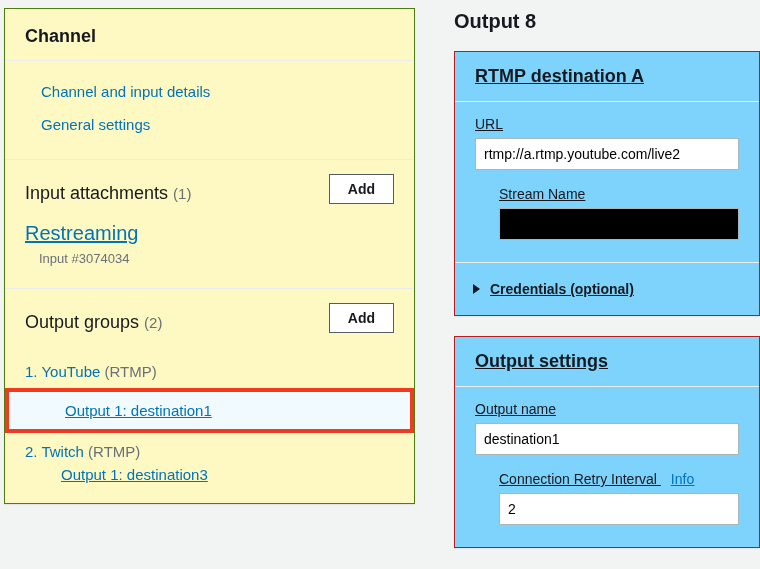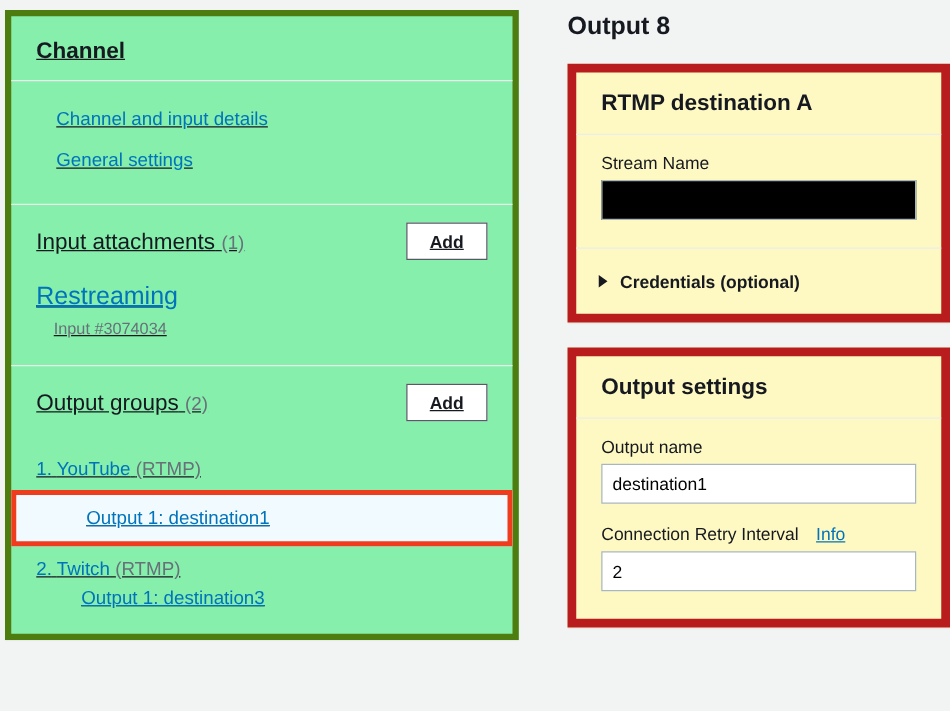--- a/index.html
+++ b/index.html
@@ -15,43 +15,42 @@
   }
 
   a.link { color: #0073bb; text-decoration: none; }
 
   
   .sidebar {
     width: 424px;
     padding: 8px 9px 0 4px;
   }
   .panel {
-    background: #86efac;
-    border: 5px solid #4d7c0f;
+    background: #fef9c3;
+    border: 1px solid #4d7c0f;
     box-shadow: 0 1px 1px rgba(0,0,0,0.05);
     margin-bottom: 10px;
-    text-decoration: underline;
   }
   .panel-first { margin-top: 0; }
 
   .panel-header {
     padding: 17px 20px 13px;
     font-size: 18px;
     font-weight: 700;
     border-bottom: 1px solid #eaeded;
   }
   .panel-body { padding: 14px 36px 18px; }
   .panel-body .link-row { display: block; padding: 8px 0; font-size: 15px; }
 
   .section {
     border-top: 1px solid #eaeded;
   }
   .section-head {
     display: flex;
-    align-items: center;
+    align-items: flex-end;
     justify-content: space-between;
     padding: 14px 20px 8px;
   }
   .section-title {
     font-size: 18px;
     font-weight: 400;
   }
   .count { color: #687078; font-size: 15px; font-weight: 400; }
   .btn {
     background: #fff;
@@ -89,25 +88,26 @@
     flex: 1;
     padding: 10px 0 0 30px;
     min-width: 0;
   }
   .main-title {
     font-size: 20px;
     font-weight: 700;
     padding-bottom: 18px;
   }
   .card {
-    background: #fef9c3;
-    border: 7px solid #b91c1c;
+    background: #7dd3fc;
+    border: 1px solid #b91c1c;
     box-shadow: 0 1px 1px rgba(0,0,0,0.05);
     margin-bottom: 20px;
     min-width: 0;
+    text-decoration: underline;
   }
   .card-header {
     padding: 14px 20px;
     font-size: 18px;
     font-weight: 700;
     border-bottom: 1px solid #eaeded;
   }
   .card-body { padding: 14px 20px 22px; }
 
   .field-label {
@@ -122,21 +122,21 @@
     padding: 6px 8px;
     font-size: 14px;
     line-height: 18px;
   }
   .text-input.black {
     background: #000;
     color: #000;
     height: 32px;
   }
   .field { margin-bottom: 16px; }
-  .field.last { margin-bottom: 0; }
+  .field.last { margin-bottom: 0; margin-left: 24px; }
 
   .expander {
     border-top: 1px solid #eaeded;
     padding: 18px 20px 18px 18px;
     display: flex;
     align-items: center;
     font-weight: 700;
     cursor: pointer;
     gap: 10px;
   }
@@ -210,20 +210,24 @@
     </div>
   </div>
 </div>
 
 <div class="main">
   <div class="main-title">Output 8</div>
 
   <div class="card">
     <div class="card-header">RTMP destination A</div>
     <div class="card-body">
+      <div class="field">
+        <label class="field-label">URL</label>
+        <input class="text-input" type="text" value="rtmp://a.rtmp.youtube.com/live2" style="">
+      </div>
       <div class="field last">
         <label class="field-label">Stream Name</label>
         <input class="text-input black" type="text" value="" style="">
       </div>
     </div>
     <div class="expander">
       <span class="caret"></span>
       <span>Credentials (optional)</span>
     </div>
   </div>

